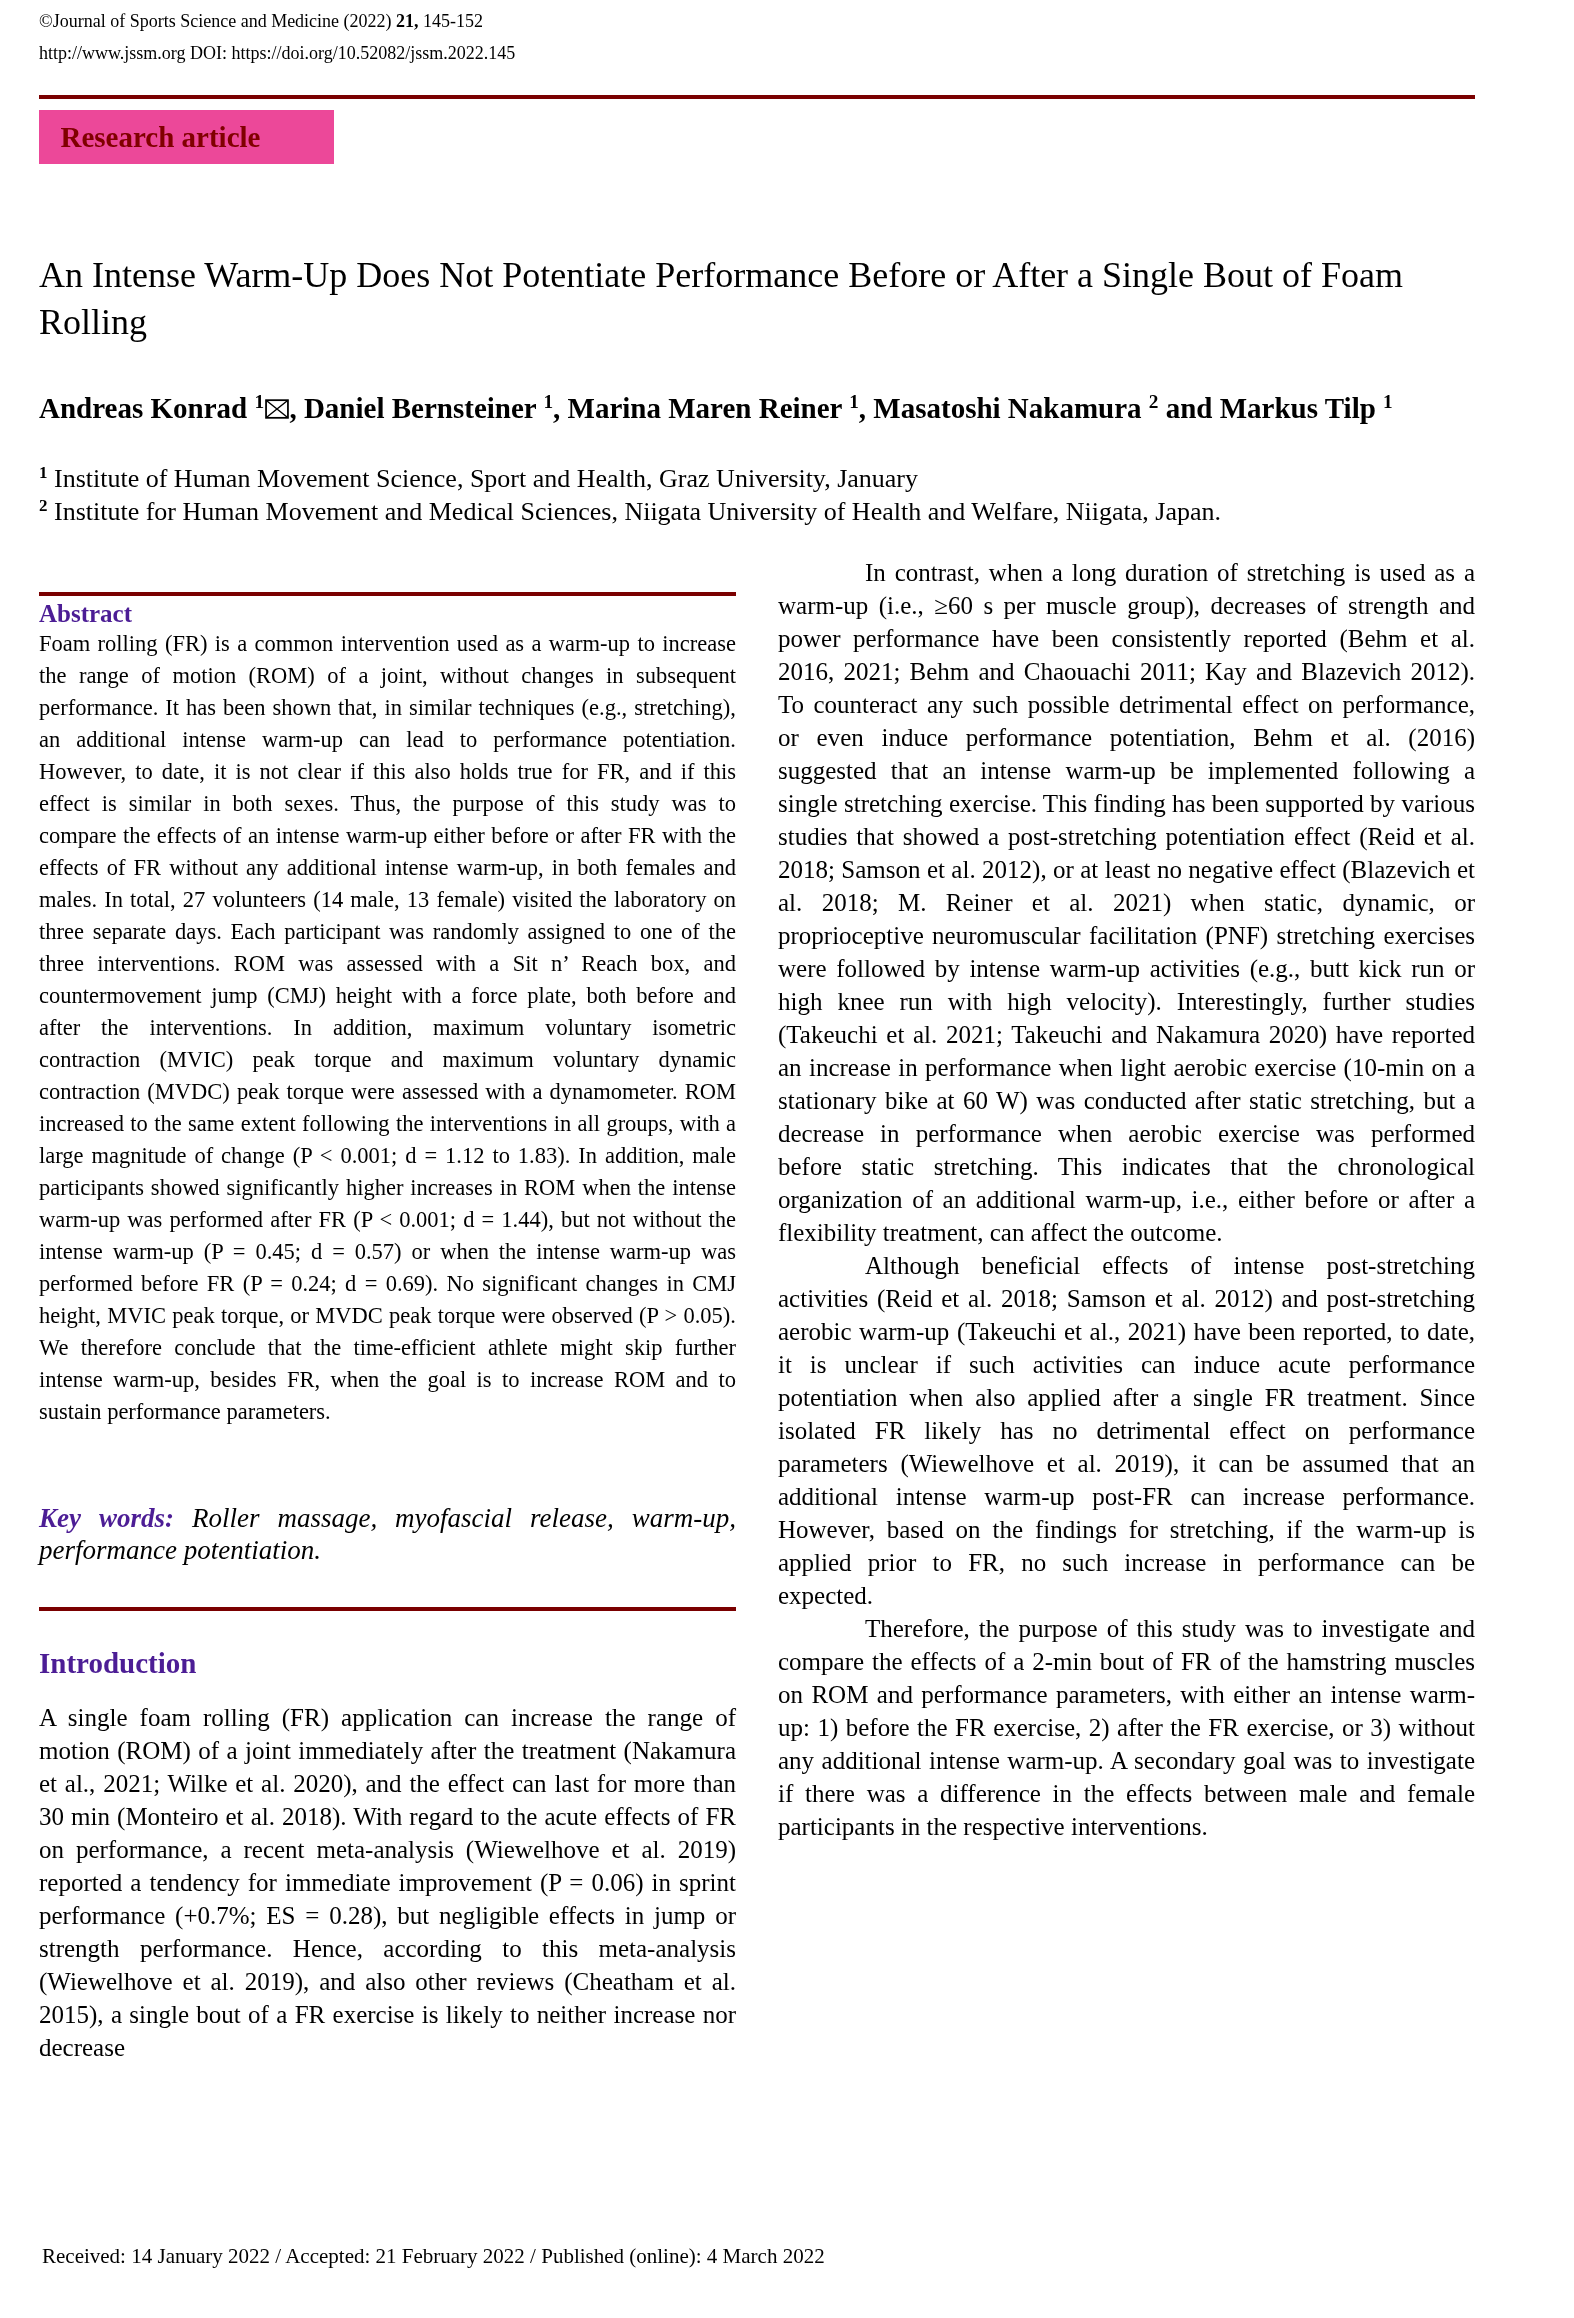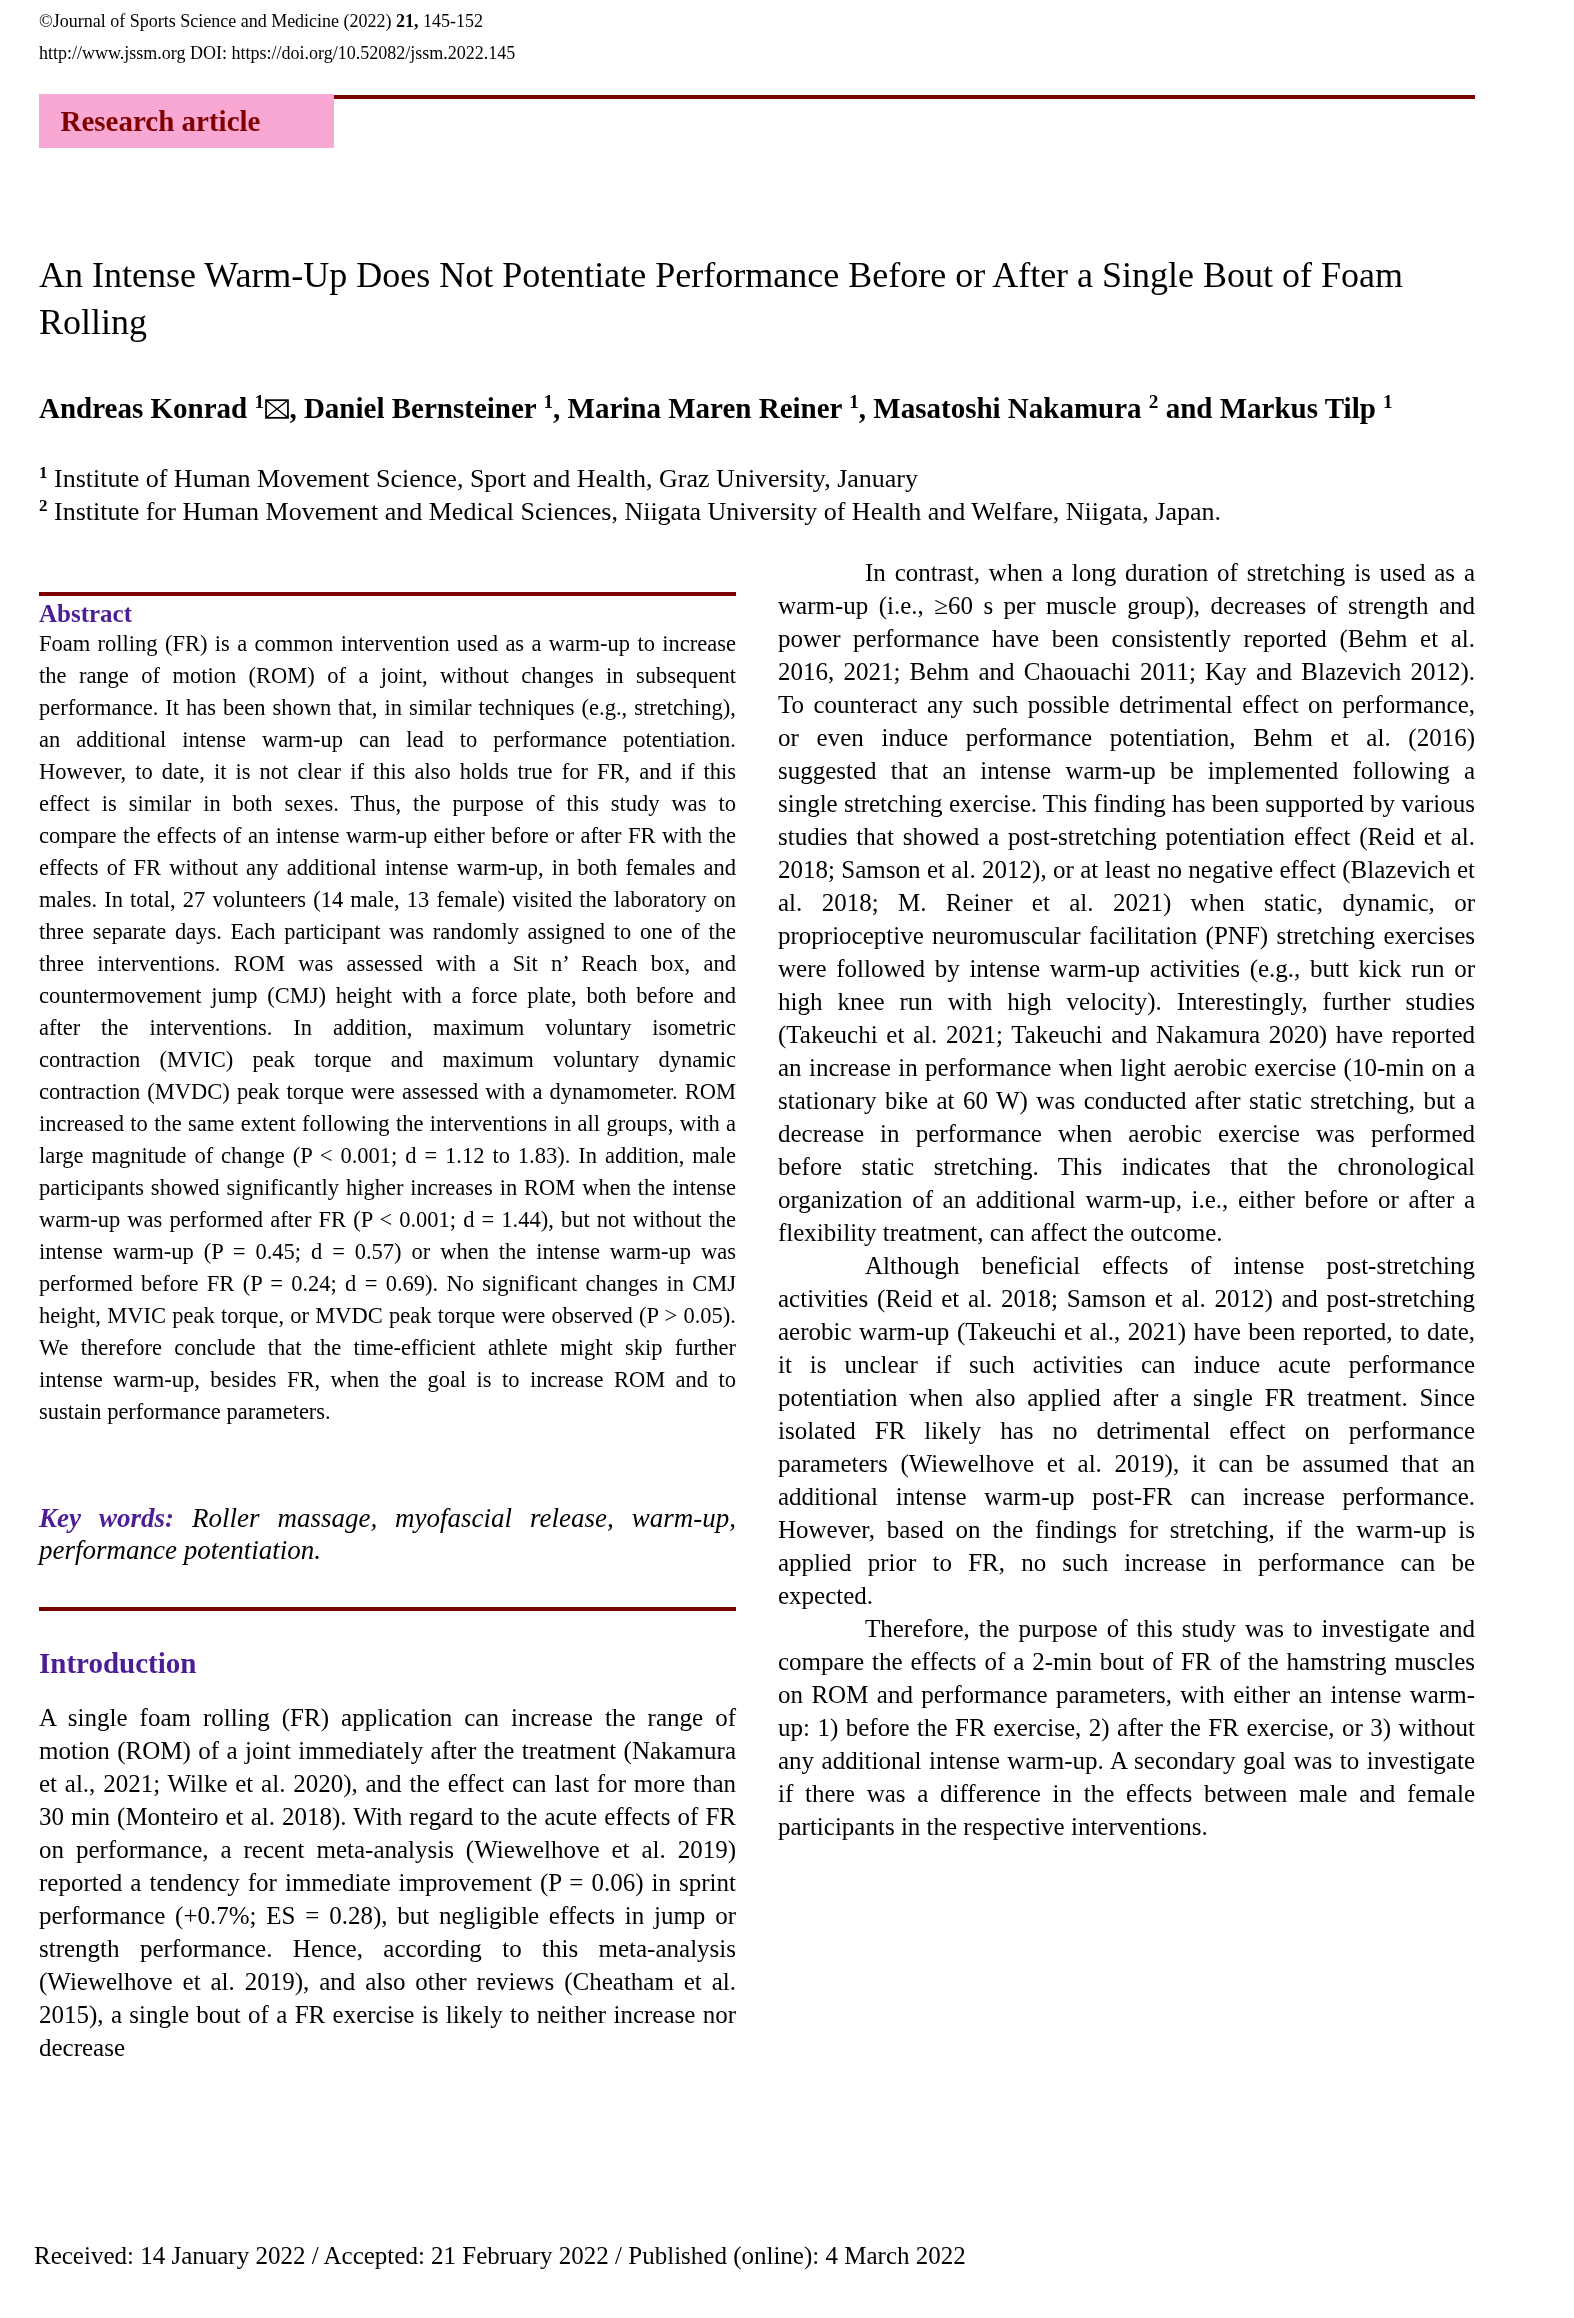--- a/index.html
+++ b/index.html
@@ -3,41 +3,41 @@
 <meta charset="utf-8">
 <style>
   html, body { margin: 0; padding: 0; background: #ffffff; }
   body {
     width: 1575px; height: 2319px; position: relative; overflow: hidden;
     font-family: "Liberation Serif", "DejaVu Serif", serif; color: #000;
   }
   .abs { position: absolute; }
   .hdr-line { font-size: 18px; line-height: 23.6px; white-space: nowrap; }
   .top-rule { left: 39px; top: 95px; width: 1436px; height: 3.6px; background: #7a0000; }
-  .badge { left: 39px; top: 94px; width: 295px; height: 54px; background: #f9a8d4; }
+  .badge { left: 39px; top: 110px; width: 295px; height: 54px; background: #ec4899; }
   .badge-label { position: absolute; left: 21.5px; top: 10.7px; font-size: 29px; font-weight: bold; color: #800000; line-height: 33px; white-space: nowrap; }
   .title { left: 39px; top: 252px; width: 1438px; font-size: 36px; font-weight: normal; line-height: 47px; }
   .authors { left: 39px; top: 392px; width: 1438px; font-size: 29px; font-weight: bold; line-height: 33px; }
   .authors sup { font-size: 19.3px; font-weight: bold; vertical-align: 10px; line-height: 0; }
   .mail-icon { display: inline-block; width: 24px; height: 20px; vertical-align: -1.4px; margin-left: 1.4px; }
   .affil { left: 39px; width: 1438px; font-size: 26px; line-height: 31px; white-space: nowrap; }
   .affil sup { font-size: 17px; font-weight: bold; vertical-align: 9.3px; line-height: 0; }
   .col-rule { height: 3.6px; background: #7a0000; }
   .h-red { color: #4c1d95; font-weight: bold; }
   .abstract-h { left: 39px; top: 599px; font-size: 25px; line-height: 29px; }
   .abstract-body { left: 39px; top: 628px; width: 697px; font-size: 22.5px; line-height: 32px; text-align: justify; }
   .keywords { left: 39px; top: 1502px; width: 697px; font-size: 27px; line-height: 32px; text-align: justify; font-style: italic; }
   .intro-h { left: 39px; top: 1647px; font-size: 29px; line-height: 33px; }
   .intro-body { left: 39px; top: 1701px; width: 697px; font-size: 25px; line-height: 33px; text-align: justify; }
   .right-col { left: 778px; top: 556px; width: 697px; font-size: 25px; line-height: 33px; text-align: justify; }
   .right-col p { margin: 0; }
   .indent { text-indent: 87px; }
   .last-left { text-align-last: left; }
   p { margin: 0; }
-  .footer { left: 34px; top: 2244px; font-size: 25px; line-height: 24px; white-space: nowrap; }
+  .footer { left: 42px; top: 2244px; font-size: 21px; line-height: 24px; white-space: nowrap; }
 </style>
 </head>
 <body>
 
 <div class="abs hdr-line" style="left:39px; top:10px;">
   <span>©Journal of Sports Science and Medicine (2022) </span><b>21,</b><span> 145-152</span>
 </div>
 <div class="abs hdr-line" style="left:39px; top:42px;text-align:right;">http://www.jssm.org DOI: https://doi.org/10.52082/jssm.2022.145</div>
 
 <div class="abs top-rule"></div>

